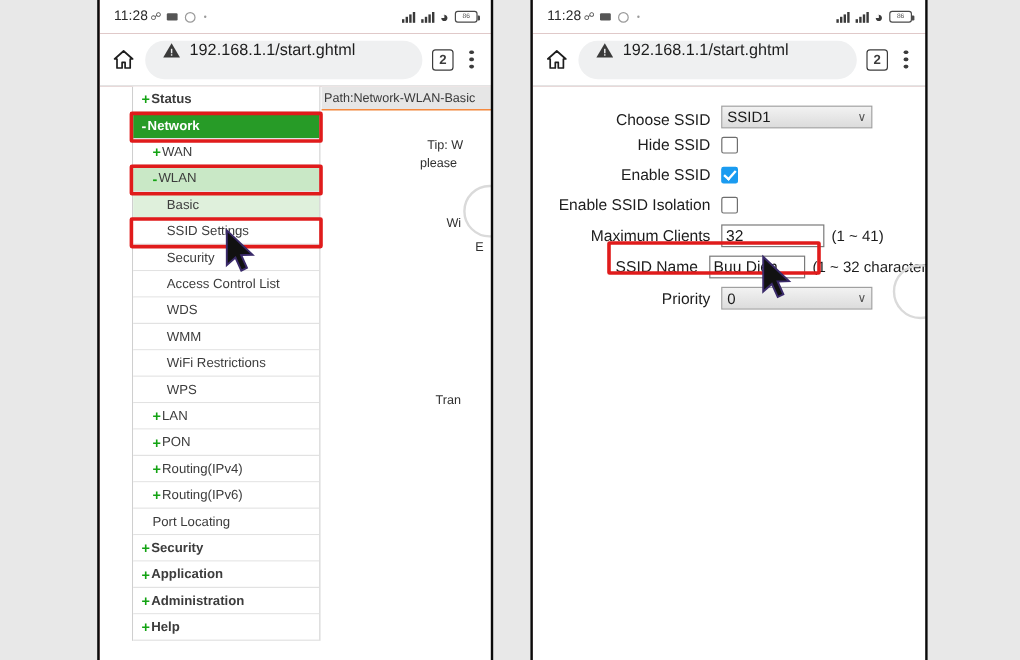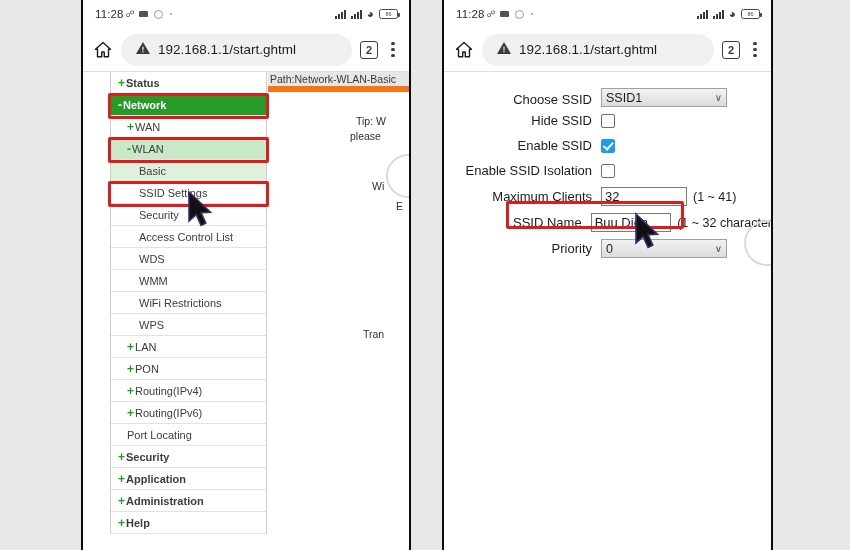--- a/index.html
+++ b/index.html
@@ -54,21 +54,21 @@
 
   
   .browserbar {
     height: 44px; width: 100%; background:#fff;
     display:flex; align-items:center; padding: 0 10px; gap: 8px;
     border-bottom: 1px solid #dedede;
   }
   .home-ico { width: 20px; height: 20px; flex: 0 0 auto; }
   .omnibox {
     flex: 1 1 auto; height: 32px; background:#eff0f1; border-radius: 16px;
-    display:flex; align-items:center; gap: 7px; padding: 0 14px; min-width: 0;
+    display:flex; align-items:flex-start; gap: 7px; padding: 0 14px; min-width: 0;
   }
   .warn-ico { flex: 0 0 auto; }
   .url-text {
     font-size: 13.5px; color: #1d1d1d; white-space: nowrap;
     overflow: hidden; text-overflow: clip;
   }
   .tabcount {
     flex:0 0 auto; width: 18px; height: 18px; border: 1.8px solid #3c3c3c;
     border-radius: 3px; font-size: 11px; font-weight: 700; color:#3c3c3c;
     display:flex; align-items:center; justify-content:center;
@@ -100,21 +100,21 @@
 
   .redbox {
     position:absolute; border: 3.2px solid #e01b1b; border-radius: 2px;
     z-index: 20; pointer-events: none;
   }
 
   .content-pane {
     position:absolute; left: 185px; top:0; right: 0; bottom: 0; background:#fff;
   }
   .path-bar {
-    height: 20px; background:#e6e6e6; border-bottom:6px solid #f97316;
+    height: 20px; background:#e6e6e6; border-bottom:1px solid #f97316;
     font-size: 10.5px; color:#3a3a3a; display:flex; align-items:center; padding-left: 2px;
     white-space: nowrap;
   }
   .tip-txt {
     position:absolute; left: 88px; top: 42px; font-size: 10.5px; color:#2f2f2f;
     line-height: 15px; white-space: nowrap;
   }
   .clip-circle {
     position:absolute; border: 2px solid #dadada; border-radius: 50%;
     background: transparent;

